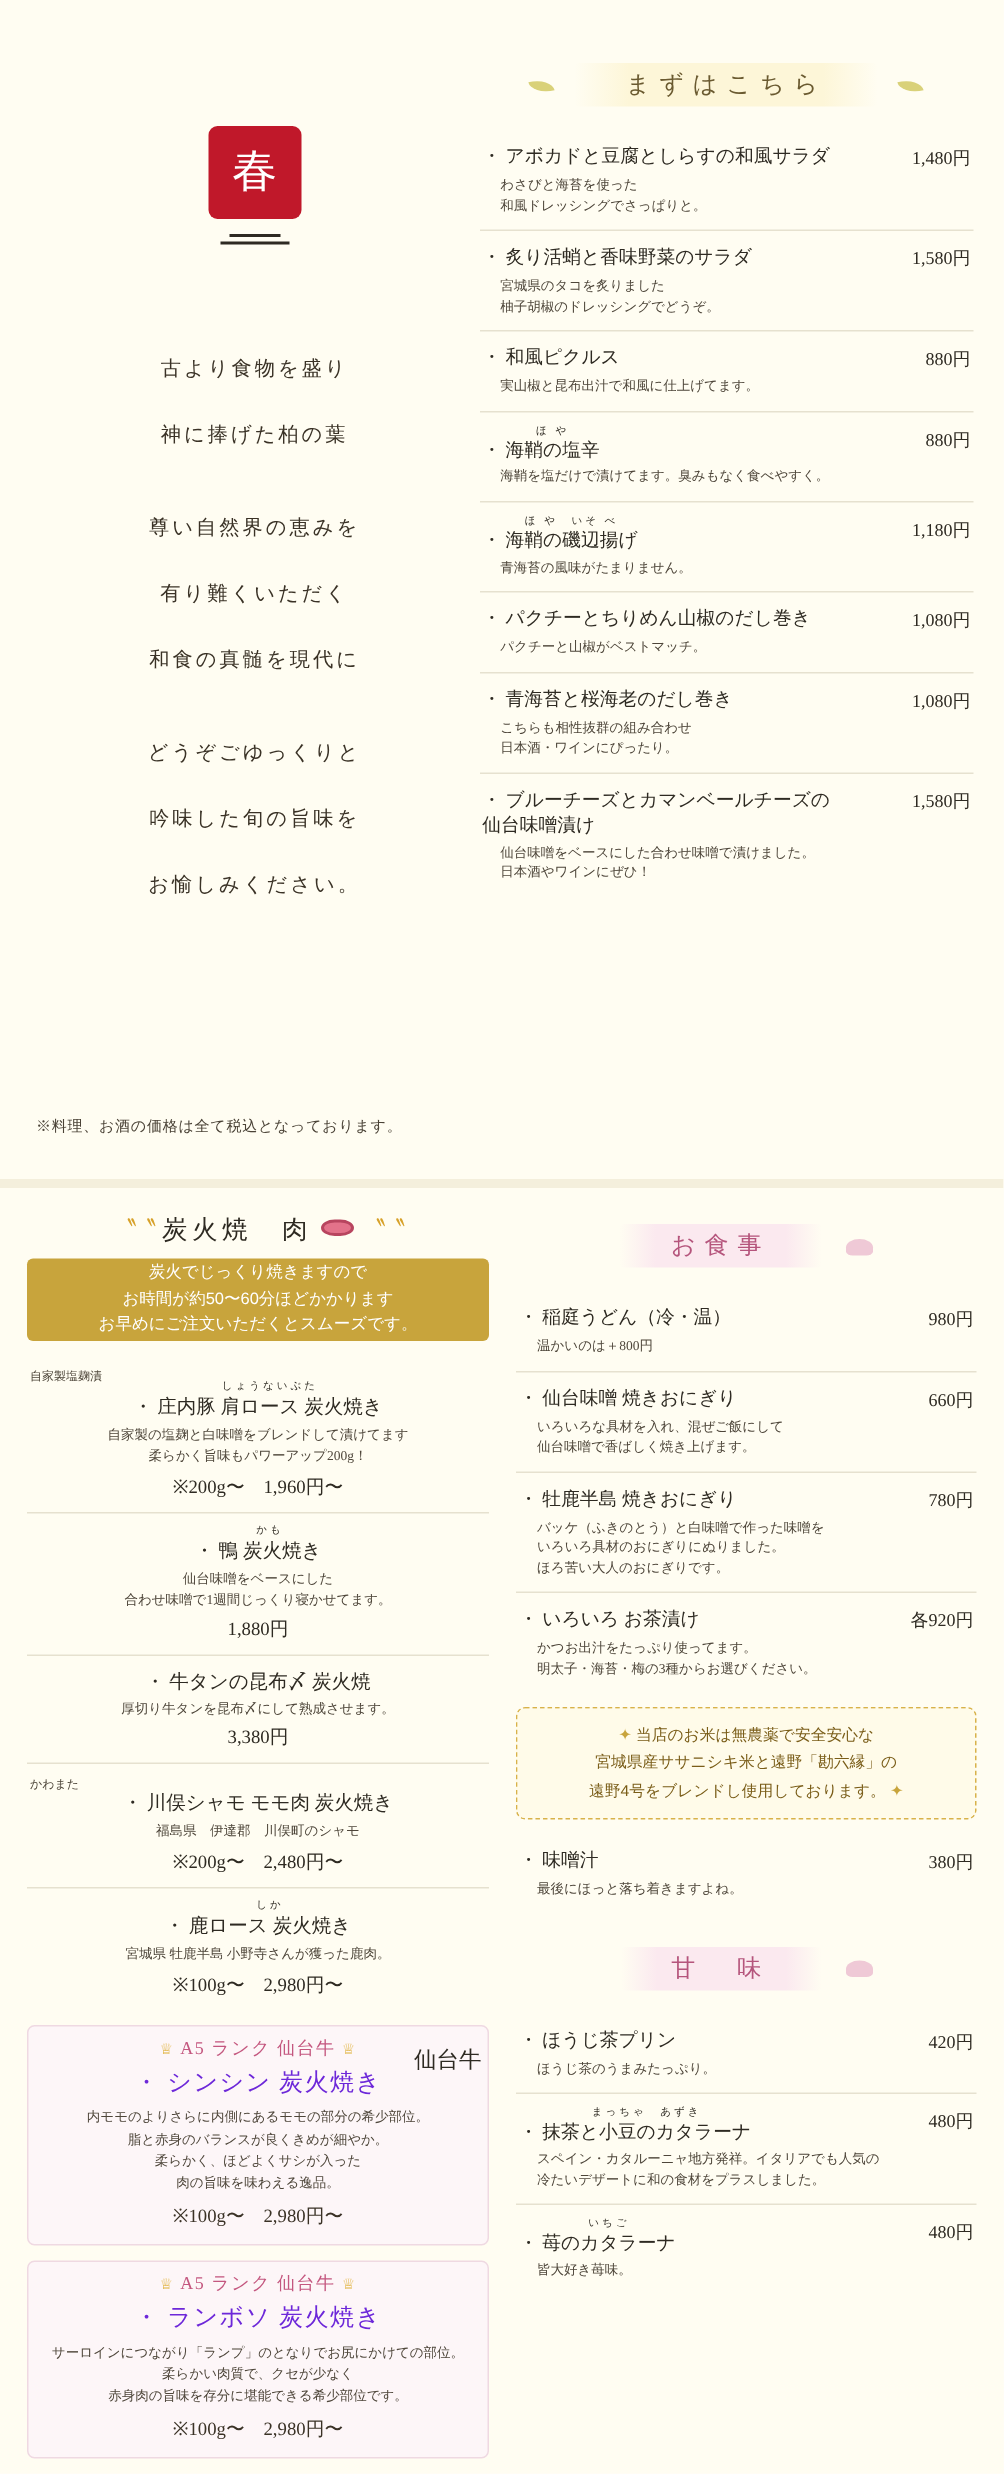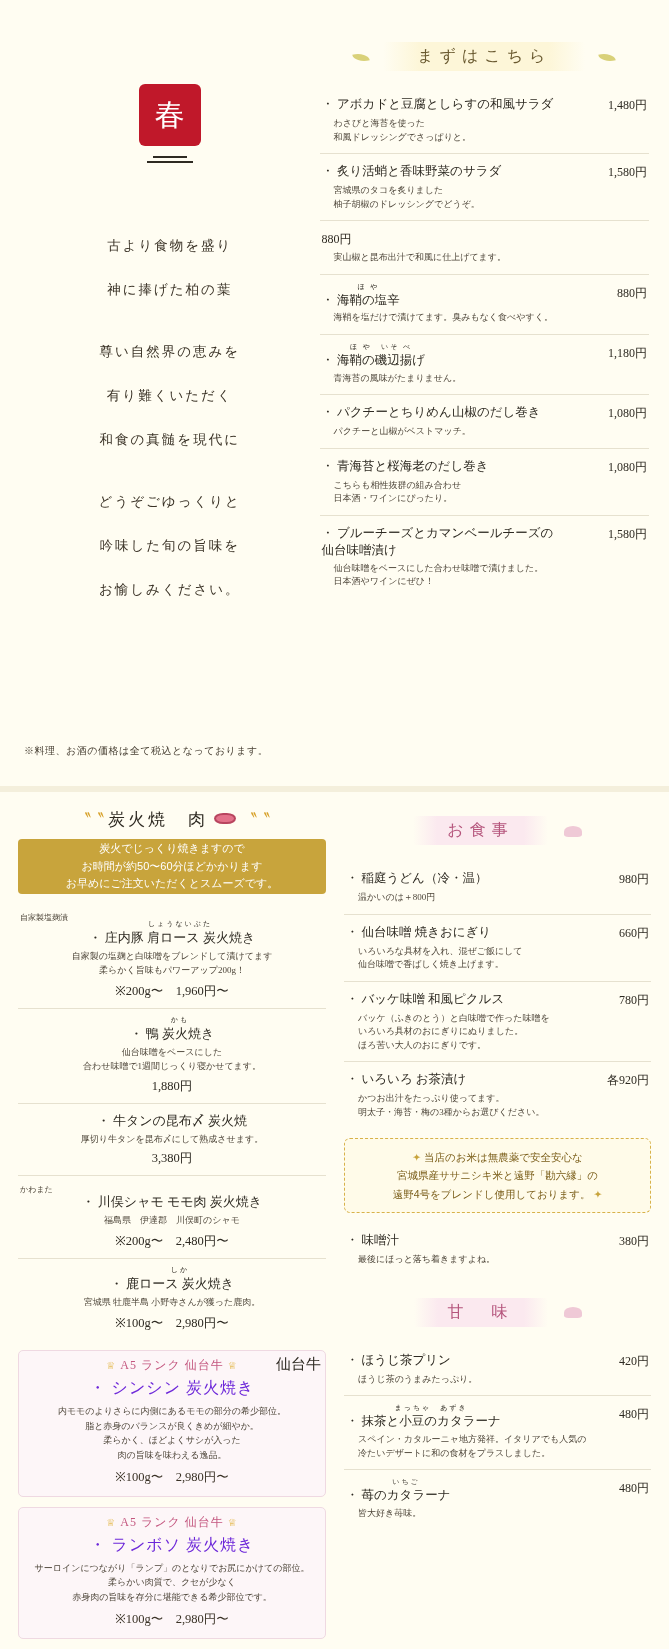--- a/index.html
+++ b/index.html
@@ -123,21 +123,21 @@
   .a5-block {
     border:1px solid #efd9e2; background:#fdf6f8; border-radius:5px;
     margin-top: 10px; padding: 6px 8px 10px 8px; text-align:center; position:relative;
   }
   .a5-label { font-size: 12px; color:#c4577f; letter-spacing:1px; }
   .crown { color:#e0b23c; font-size:10px; margin:0 4px; }
   .a5-title { font-size: 16px; color:#6d28d9; margin-top:4px; letter-spacing:1px; }
   .a5-desc { font-size: 9px; color:#4e463a; line-height:1.6; margin-top:5px; }
   .a5-price { font-size: 12.5px; margin-top:6px; }
   .stamp {
-    position:absolute; right:4px; top:6px;
+    position:absolute; right:4px; top:16px;
     font-size:10px; line-height:1.05; color:#2e2a22; text-align:center;
     border:0; letter-spacing:0;
   }
   .stamp .big { font-size: 15px; display:block; }
 
   .pink-ribbon .band {
     background: linear-gradient(to right, rgba(255,255,255,0) 0%, #fbe9ef 18%, #fbe9ef 82%, rgba(255,255,255,0) 100%);
     color:#b5557c;
   }
   .shell {
@@ -201,20 +201,21 @@
           </div>
           <div class="menu-item">
             <div class="menu-row">
               <div class="menu-name"><span class="dot">・</span><span>炙り活蛸と香味野菜のサラダ</span></div>
               <div class="menu-price">1,580円</div>
             </div>
             <div class="menu-desc">宮城県のタコを炙りました<br>柚子胡椒のドレッシングでどうぞ。</div>
           </div>
           <div class="menu-item">
             <div class="menu-row">
+              <div class="menu-name"><span class="dot">・</span><span>和風ピクルス</span></div>
               <div class="menu-price">880円</div>
             </div>
             <div class="menu-desc">実山椒と昆布出汁で和風に仕上げてます。</div>
           </div>
           <div class="menu-item">
             <div class="menu-row">
               <div class="menu-name"><span class="dot">・</span><span class="rubywrap"><span class="ruby">ほ や</span><span>海鞘の塩辛</span></span></div>
               <div class="menu-price">880円</div>
             </div>
             <div class="menu-desc">海鞘を塩だけで漬けてます。臭みもなく食べやすく。</div>
@@ -329,21 +330,21 @@
           </div>
           <div class="menu-item">
             <div class="menu-row">
               <div class="menu-name"><span class="dot">・</span><span>仙台味噌 焼きおにぎり</span></div>
               <div class="menu-price">660円</div>
             </div>
             <div class="menu-desc">いろいろな具材を入れ、混ぜご飯にして<br>仙台味噌で香ばしく焼き上げます。</div>
           </div>
           <div class="menu-item">
             <div class="menu-row">
-              <div class="menu-name"><span class="dot">・</span><span>バッケ味噌 和風ピクルス</span></div>
+              <div class="menu-name"><span class="dot">・</span><span>牡鹿半島 焼きおにぎり</span></div>
               <div class="menu-price">780円</div>
             </div>
             <div class="menu-desc">バッケ（ふきのとう）と白味噌で作った味噌を<br>いろいろ具材のおにぎりにぬりました。<br>ほろ苦い大人のおにぎりです。</div>
           </div>
           <div class="menu-item">
             <div class="menu-row">
               <div class="menu-name"><span class="dot">・</span><span>いろいろ お茶漬け</span></div>
               <div class="menu-price">各920円</div>
             </div>
             <div class="menu-desc">かつお出汁をたっぷり使ってます。<br>明太子・海苔・梅の3種からお選びください。</div>

